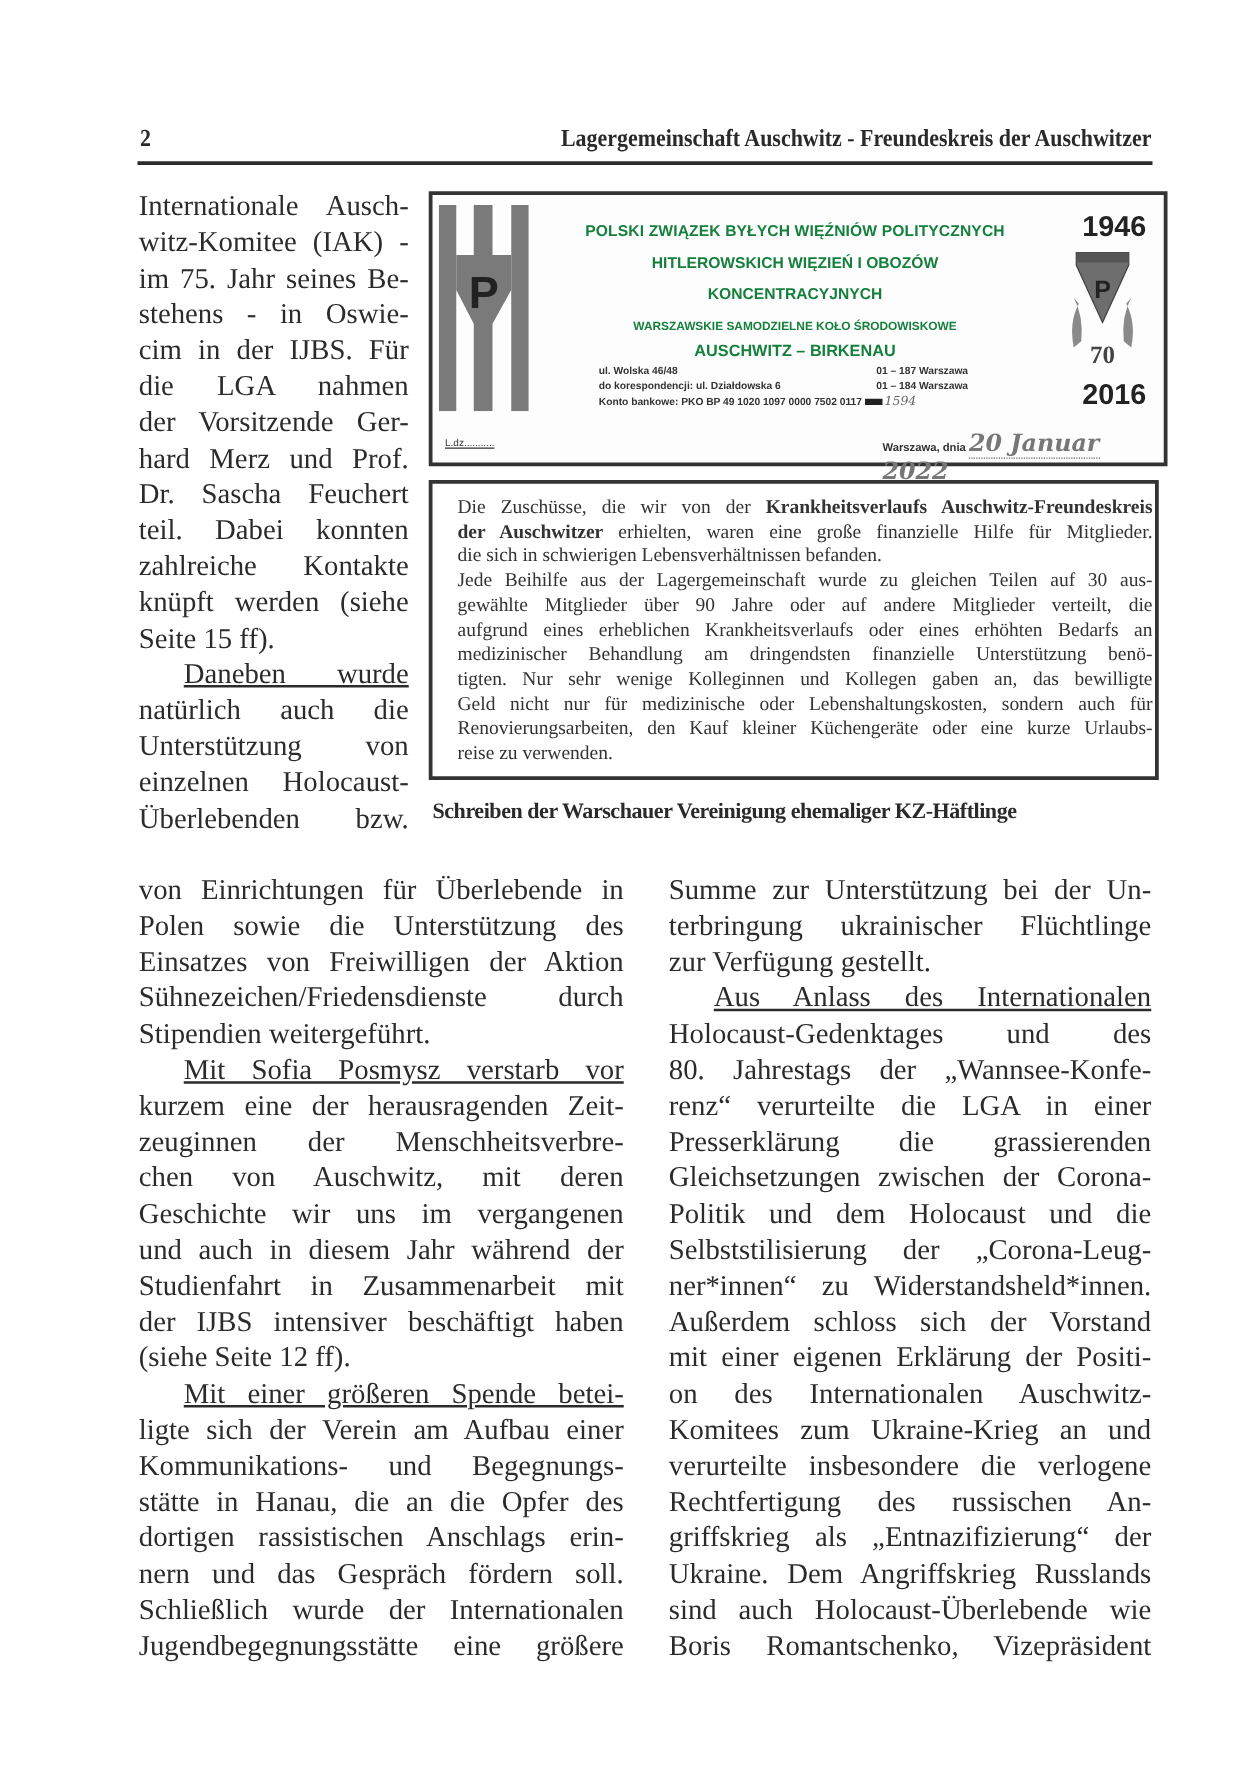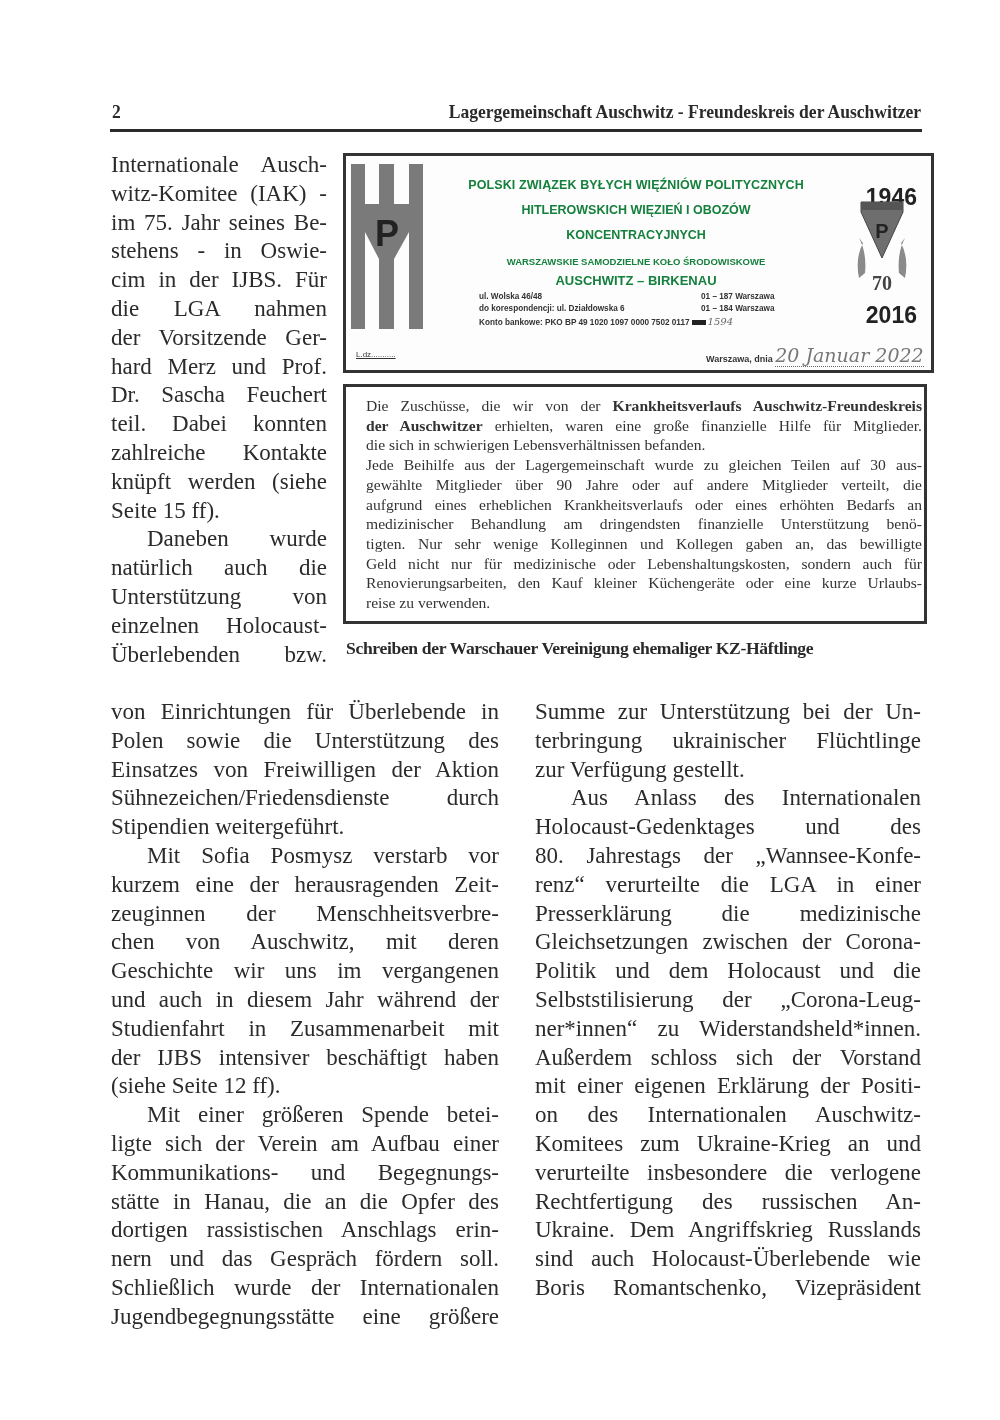--- a/index.html
+++ b/index.html
@@ -7,21 +7,21 @@
 
     .running-head { position: absolute; left: 112px; top: 101px; width: 809px; height: 28px; font-family: "Liberation Serif", serif; font-weight: bold; font-size: 19.5px; color: #2a2a2a; transform: scaleX(0.9); transform-origin: left top; width: 899px; }
     .running-head .pn { position: absolute; left: 0; top: 0; }
     .running-head .ti { position: absolute; right: 0; top: 0; }
     .head-rule { position: absolute; left: 110px; top: 129px; width: 812px; height: 3px; background: #2b2b2b; }
 
     
     .txt { position: absolute; font-size: 23px; line-height: 28.8px; color: #2b2b2b; }
     .ln { display: block; text-align: justify; text-align-last: justify; white-space: nowrap; overflow: visible; height: 28.8px; }
     .ln.last { text-align-last: left; }
-    .ln.ind { padding-left: 36px; }
+    .ln.ind { padding-left: 36px; text-decoration: underline; }
 
     .col-top { left: 111px; top: 151px; width: 216px; }
     .col-left { left: 111px; top: 698px; width: 388px; }
     .col-right { left: 535px; top: 698px; width: 386px; }
 
     
     .letter { position: absolute; left: 343px; top: 153px; width: 591px; height: 220px; border: 3px solid #333; box-sizing: border-box; background: #fdfdfd; font-family: "Liberation Sans", "DejaVu Sans", sans-serif; }
     .letter .logo-left { position: absolute; left: 5px; top: 8px; width: 72px; height: 165px; }
     .letter .ldz { position: absolute; left: 10px; top: 194px; font-size: 8px; color: #333; text-decoration: underline; }
     .letter .org { position: absolute; left: 80px; width: 420px; text-align: center; font-weight: bold; color: #15803d; }
@@ -30,23 +30,23 @@
     .letter .org3 { top: 72px; font-size: 12.5px; }
     .letter .sub1 { top: 100px; font-size: 9.5px; }
     .letter .sub2 { top: 117px; font-size: 13px; }
     .letter .addr { position: absolute; left: 133px; font-size: 8.2px; color: #333; font-weight: bold; }
     .letter .addr-r { position: absolute; left: 355px; font-size: 8.2px; color: #333; font-weight: bold; }
     .letter .a1 { top: 136px; }
     .letter .a2 { top: 148px; }
     .letter .a3 { top: 160px; }
     .letter .hand { font-family: "DejaVu Serif", serif; font-style: italic; font-weight: normal; color: #666; font-size: 10px; }
     .letter .date-line { position: absolute; left: 360px; top: 188px; font-size: 9px; font-weight: bold; color: #333; }
-    .letter .date-hand { font-family: "DejaVu Serif", serif; font-style: italic; font-weight: normal; font-size: 19px; color: #777; border-bottom: 1px dotted #666; }
+    .letter .date-hand { font-family: "DejaVu Serif", serif; font-style: italic; font-weight: bold; font-size: 19px; color: #777; border-bottom: 1px dotted #666; }
     .letter .yr { position: absolute; right: 14px; font-size: 23px; font-weight: bold; color: #222; }
-    .letter .yr1 { top: 28px; }
+    .letter .yr1 { top: 12px; }
     .letter .yr2 { top: 146px; }
     .letter .badge { position: absolute; right: 20px; top: 42px; width: 58px; height: 100px; }
 
     
     .quote { position: absolute; left: 343px; top: 384px; width: 584px; height: 240px; border: 3px solid #333; box-sizing: border-box; background: #fff; }
     .quote .qt { position: absolute; left: 20px; top: 9px; width: 556px; font-family: "Liberation Serif", serif; font-size: 15.6px; line-height: 19.7px; color: #333; }
     .quote .qt .ql { display: block; white-space: nowrap; text-align: justify; text-align-last: justify; }
     .quote .qt .ql.last { text-align-last: left; }
 
     .caption { position: absolute; left: 346px; top: 638px; width: 580px; font-family: "Liberation Serif", serif; font-weight: bold; font-size: 17.6px; color: #2a2a2a; white-space: nowrap; letter-spacing: -0.35px; }
@@ -160,27 +160,28 @@
     <span class="ln">Jugendbegegnungsstätte eine größere</span>
   </div>
 <div class="txt col-right" id="col-right">
     <span class="ln">Summe zur Unterstützung bei der Un-</span>
     <span class="ln">terbringung ukrainischer Flüchtlinge</span>
     <span class="ln last">zur Verfügung gestellt.</span>
     <span class="ln ind">Aus Anlass des Internationalen</span>
     <span class="ln">Holocaust-Gedenktages und des</span>
     <span class="ln">80. Jahrestags der „Wannsee-Konfe-</span>
     <span class="ln">renz“ verurteilte die LGA in einer</span>
-    <span class="ln">Presserklärung die medizinische</span>
+    <span class="ln">Presserklärung die grassierenden</span>
     <span class="ln">Gleichsetzungen zwischen der Corona-</span>
     <span class="ln">Politik und dem Holocaust und die</span>
     <span class="ln">Selbststilisierung der „Corona-Leug-</span>
     <span class="ln">ner*innen“ zu Widerstandsheld*innen.</span>
     <span class="ln">Außerdem schloss sich der Vorstand</span>
     <span class="ln">mit einer eigenen Erklärung der Positi-</span>
     <span class="ln">on des Internationalen Auschwitz-</span>
     <span class="ln">Komitees zum Ukraine-Krieg an und</span>
     <span class="ln">verurteilte insbesondere die verlogene</span>
     <span class="ln">Rechtfertigung des russischen An-</span>
+    <span class="ln">griffskrieg als „Entnazifizierung“ der</span>
     <span class="ln">Ukraine. Dem Angriffskrieg Russlands</span>
     <span class="ln">sind auch Holocaust-Überlebende wie</span>
     <span class="ln">Boris Romantschenko, Vizepräsident</span>
   </div>
 
 </body></html>

